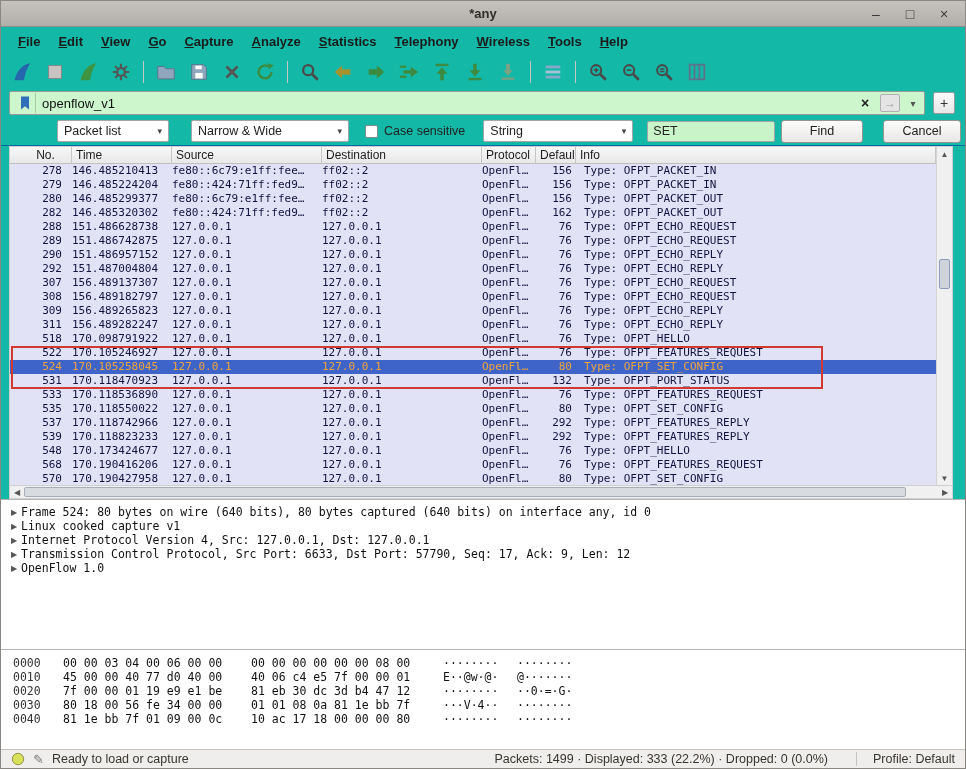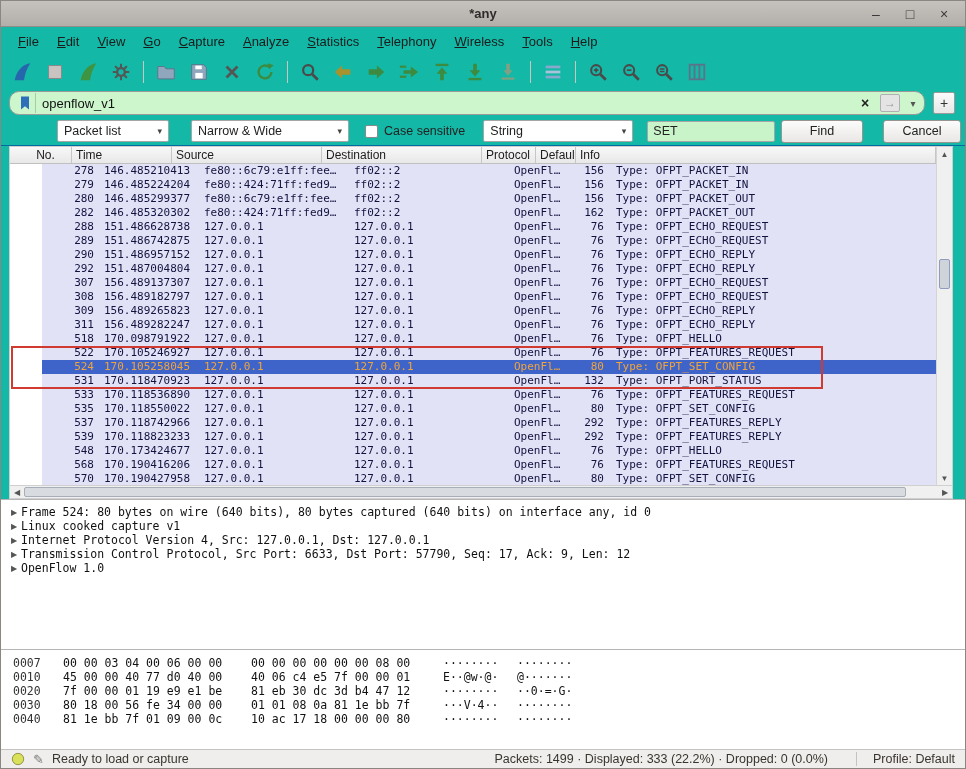--- a/index.html
+++ b/index.html
@@ -12,33 +12,33 @@
   .titlebar { flex:0 0 26px; background:linear-gradient(#c6c2be,#b2aeaa);
               border-bottom:1px solid #918d89; display:flex; align-items:center; position:relative; }
   .title { position:absolute; left:0; right:0; text-align:center; font-weight:bold;
            font-size:13px; color:#2e2c2a; }
   .win-btns { margin-left:auto; display:flex; gap:12px; padding-right:10px; z-index:1; }
   .win-btn { width:22px; height:22px; display:flex; align-items:center; justify-content:center;
              color:#3a3a3a; font-size:14px; }
 
   
   .menubar { flex:0 0 28px; display:flex; align-items:center; padding-left:8px;
-             font-size:13px; color:#1b1b1b; }
+             font-size:13px; color:#1b1b1b;font-weight:bold; }
   .menu-item { padding:3px 9px; }
 
   
   .toolbar { flex:0 0 34px; display:flex; align-items:center; padding-left:6px; gap:3px; }
   .tb { width:30px; height:28px; border:none; background:transparent; padding:0;
         display:flex; align-items:center; justify-content:center; }
   .tb-sep { width:1px; height:22px; background:#c9c6c2; margin:0 4px; }
 
   
   .filterbar { flex:0 0 28px; display:flex; align-items:center; padding:0 10px 0 8px; gap:8px; }
   .filter-field { flex:1; height:24px; background:#cdf6cd; border:1px solid #9a9a9a;
-                  border-radius:10px; display:flex; align-items:center; padding:0 4px; gap:6px; }
+                  border-radius:2px; display:flex; align-items:center; padding:0 4px; gap:6px; }
   .bookmark-btn { width:22px; height:20px; display:flex; align-items:center; justify-content:center;
                   border-right:1px solid #a9c9a9; }
   .filter-text { flex:1; font-size:13px; color:#111; }
   .filter-clear { color:#222; font-weight:bold; font-size:14px; width:18px; text-align:center; }
   .filter-apply { width:20px; height:18px; border:1px solid #b0b0b0; background:#e4e4e4;
                   color:#999; font-size:12px; display:flex; align-items:center; justify-content:center;
                   border-radius:2px; }
   .filter-caret { color:#555; font-size:10px; width:14px; text-align:center; }
   .filter-add { width:22px; height:22px; border:1px solid #9a9a9a;
                 background:linear-gradient(#fbfbfb,#e7e7e7); border-radius:2px; font-size:14px;
@@ -65,21 +65,21 @@
   .btn-cancel { width:78px; margin-left:20px; }
 
   
   .packet-list { flex:0 0 339px; margin:0 12px 0 8px; position:relative; background:#fff;
                  border:1px solid #cfcfcf; border-bottom:none; overflow:hidden; }
   .pl-header { height:17px; display:flex; background:linear-gradient(#f8f8f8,#e8e8e8);
                border-bottom:1px solid #c0c0c0; padding-right:16px; }
   .pl-header .pl-col { border-right:1px solid #c6c6c6; font-size:12px; color:#1c1c1c;
                        padding:1px 0 0 4px; overflow:hidden; white-space:nowrap; }
   .pl-header .c0 { text-align:center; padding-left:10px; }
-  .pl-body { position:absolute; top:17px; left:0; right:16px; bottom:0; overflow:hidden;margin-left:32px; }
+  .pl-body { position:absolute; top:17px; left:0; right:16px; bottom:0; overflow:hidden; }
   .pl-row { height:14px; display:flex; background:#e2e2f7; font-family:"DejaVu Sans Mono",monospace;
             font-size:11px; color:#12123f; white-space:nowrap; line-height:14px; }
   .pl-row.selected { background:#3f64c9; color:#f0a43c; }
   .pl-col { overflow:hidden; }
   .c0 { width:62px; flex:none; text-align:right; padding-right:10px; }
   .c1 { width:100px; flex:none; }
   .c2 { width:150px; flex:none; }
   .c3 { width:160px; flex:none; }
   .c4 { width:54px; flex:none; }
   .c5 { width:40px; flex:none; text-align:right; padding-right:4px; }
@@ -574,21 +574,21 @@
         <span class="caret">▶</span>
         <span class="tree-text">Transmission Control Protocol, Src Port: 6633, Dst Port: 57790, Seq: 17, Ack: 9, Len: 12</span>
       </div>
       <div class="tree-row">
         <span class="caret">▶</span>
         <span class="tree-text">OpenFlow 1.0</span>
       </div>
     </div>
 
   <div class="hexpane" id="hex-body">
-      <div class="hex-row"><span class="hx-off">0007</span><span class="hx-h1">00 00 03 04 00 06 00 00</span><span class="hx-h2">00 00 00 00 00 00 08 00</span><span class="hx-a1">········</span><span class="hx-a2">········</span></div>
+      <div class="hex-row"><span class="hx-off">0000</span><span class="hx-h1">00 00 03 04 00 06 00 00</span><span class="hx-h2">00 00 00 00 00 00 08 00</span><span class="hx-a1">········</span><span class="hx-a2">········</span></div>
       <div class="hex-row"><span class="hx-off">0010</span><span class="hx-h1">45 00 00 40 77 d0 40 00</span><span class="hx-h2">40 06 c4 e5 7f 00 00 01</span><span class="hx-a1">E··@w·@·</span><span class="hx-a2">@·······</span></div>
       <div class="hex-row"><span class="hx-off">0020</span><span class="hx-h1">7f 00 00 01 19 e9 e1 be</span><span class="hx-h2">81 eb 30 dc 3d b4 47 12</span><span class="hx-a1">········</span><span class="hx-a2">··0·=·G·</span></div>
       <div class="hex-row"><span class="hx-off">0030</span><span class="hx-h1">80 18 00 56 fe 34 00 00</span><span class="hx-h2">01 01 08 0a 81 1e bb 7f</span><span class="hx-a1">···V·4··</span><span class="hx-a2">········</span></div>
       <div class="hex-row"><span class="hx-off">0040</span><span class="hx-h1">81 1e bb 7f 01 09 00 0c</span><span class="hx-h2">10 ac 17 18 00 00 00 80</span><span class="hx-a1">········</span><span class="hx-a2">········</span></div>
     </div>
 
   <div class="statusbar">
     <svg viewBox="0 0 16 16" width="14" height="14">
         <circle cx="8" cy="8" r="6.5" fill="#d9e05a" stroke="#8a8a3a"></circle>
       </svg>

